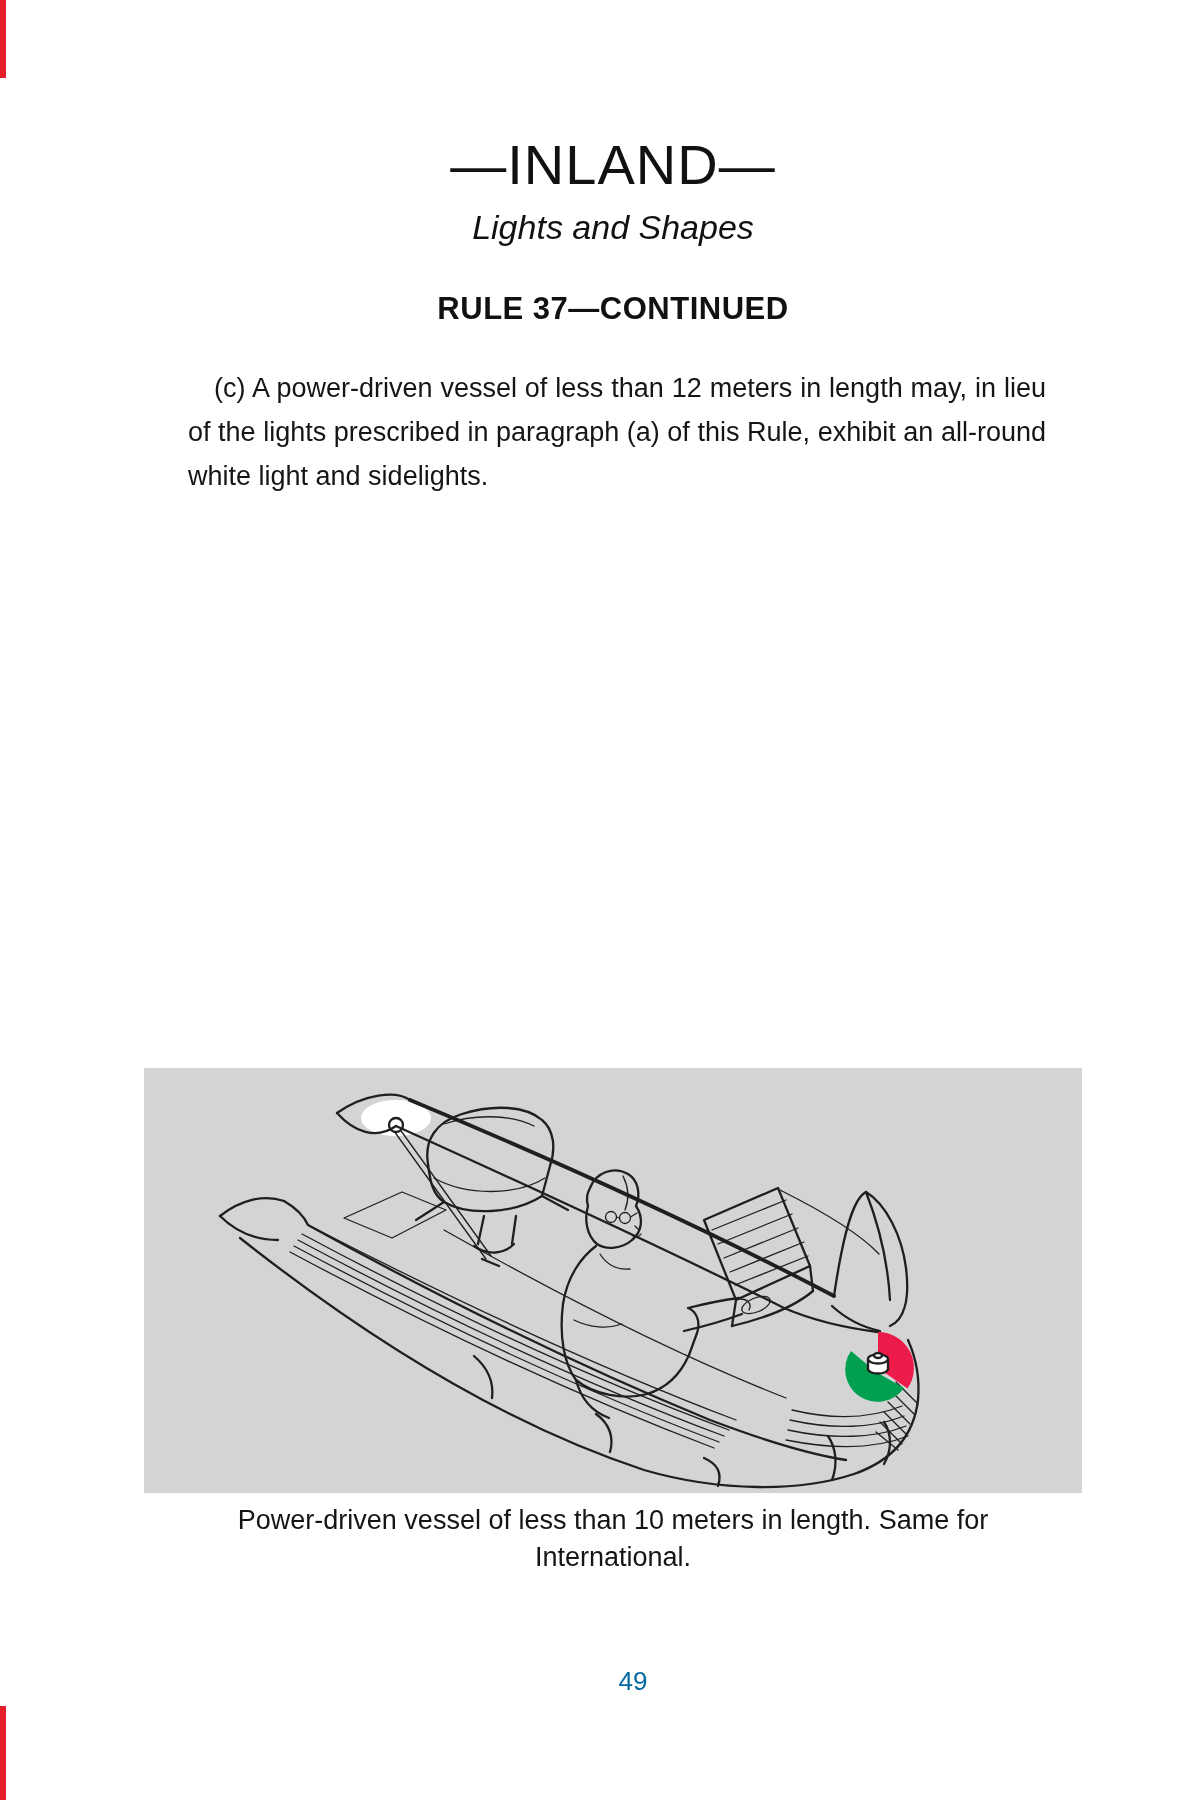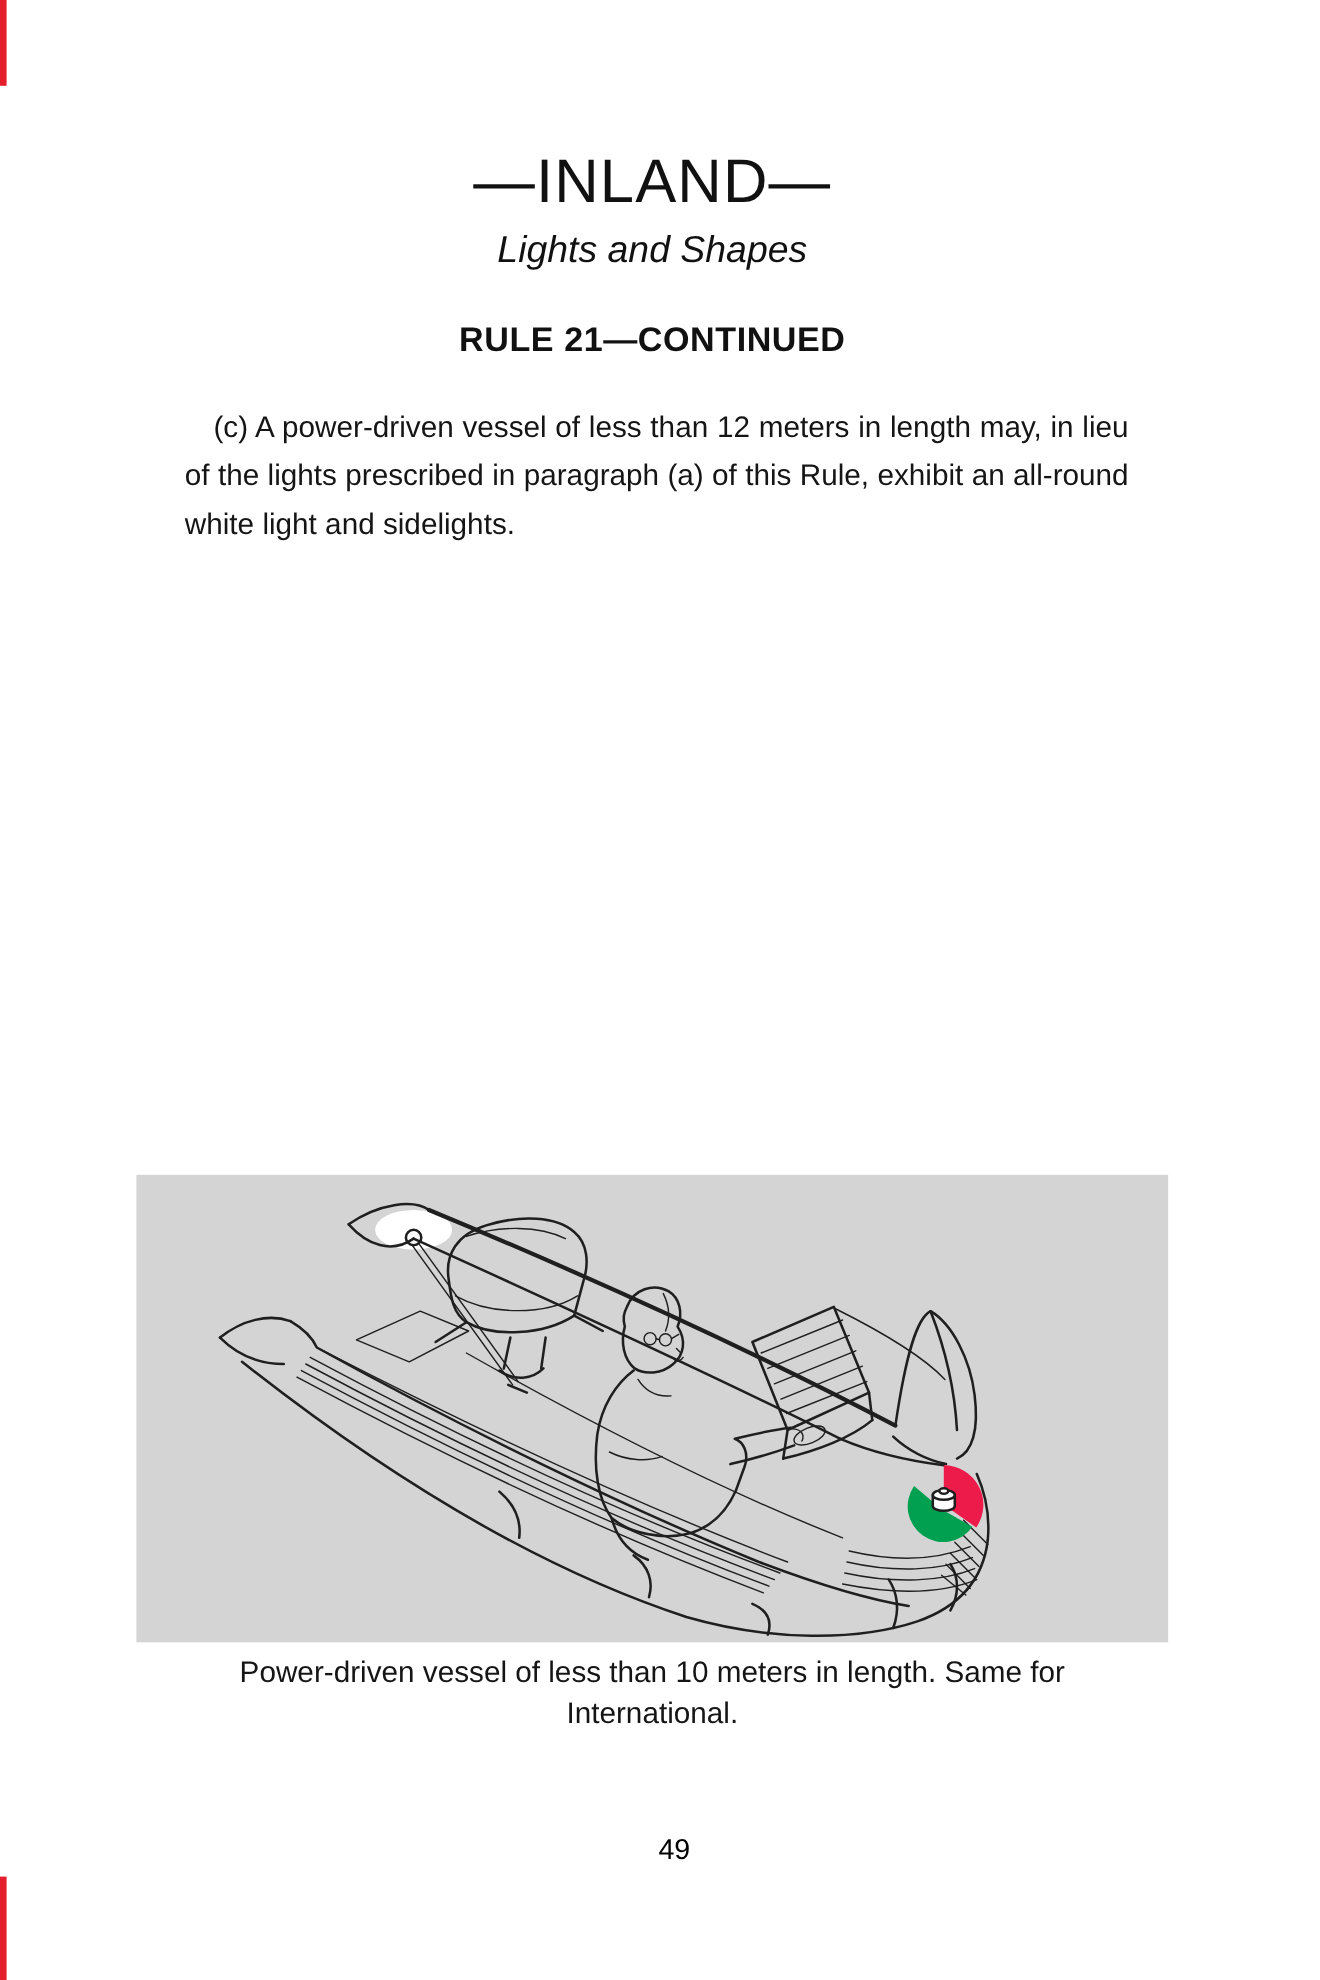--- a/index.html
+++ b/index.html
@@ -7,21 +7,21 @@
     position:relative;
     width:1200px;height:1800px;
     background:#ffffff;
     font-family:"Liberation Sans", sans-serif;
     color:#111;
     overflow:hidden;
   }
   .edge-mark{position:absolute;left:0;width:6px;background:#e41e2d;}
   .edge-mark.top{top:0;height:78px;}
   .edge-mark.bottom{top:1706px;height:94px;}
-  .content{position:absolute;left:124px;top:0;width:938px;height:1381px;}
+  .content{position:absolute;left:144px;top:0;width:938px;height:1381px;}
   .doc-title{
     position:absolute;top:132px;left:0;width:100%;
     text-align:center;font-size:56px;font-weight:400;
     letter-spacing:1px;white-space:nowrap;
   }
   .doc-subtitle{
     position:absolute;top:208px;left:0;width:100%;
     text-align:center;font-size:34px;font-style:italic;font-weight:400;
   }
   .rule-heading{
@@ -38,42 +38,42 @@
     position:absolute;top:1068px;left:0;width:938px;height:425px;
     background:#d4d4d4;
   }
   .figure-box svg{display:block;width:938px;height:425px;}
   .figure-caption{
     position:absolute;top:1502px;left:0;width:938px;
     text-align:center;font-size:27px;line-height:37px;color:#151515;
   }
   .page-number{
     position:absolute;top:1666px;left:0;width:938px;
-    text-align:center;font-size:26px;color:#000000;
+    text-align:center;font-size:26px;color:#0369a1;
     transform:translateX(20px);
   }
   
   .lw-thick{fill:none;stroke:#1f1f1f;stroke-width:3.8;stroke-linecap:round;stroke-linejoin:round;}
   .lw-main{fill:none;stroke:#1f1f1f;stroke-width:2.3;stroke-linecap:round;stroke-linejoin:round;}
   .lw-thin{fill:none;stroke:#1f1f1f;stroke-width:1.3;stroke-linecap:round;stroke-linejoin:round;}
   .fill-white{fill:#ffffff;}
 </style>
 </head>
 <body>
 
 <div class="page">
 
   <div class="edge-mark top"></div>
   <div class="edge-mark bottom"></div>
 
   <div class="content">
 
     <div class="doc-title">—INLAND—</div>
     <div class="doc-subtitle">Lights and Shapes</div>
-    <div class="rule-heading">RULE 21—CONTINUED</div>
+    <div class="rule-heading">RULE 37—CONTINUED</div>
     <div class="rule-paragraph">(c) A power-driven vessel of less than 12 meters in length may, in lieu of the lights prescribed in paragraph (a) of this Rule, exhibit an all-round white light and sidelights.</div>
 
     <div class="figure-box">
       <svg viewBox="0 0 938 425" xmlns="http://www.w3.org/2000/svg">
 
         <ellipse cx="252" cy="50" rx="35" ry="18" stroke="none" fill="#ffffff"></ellipse>
 
         <g>
           <path class="lw-thin" d="M250,63 L342,191"></path>
           <path class="lw-thin" d="M255,60 L347,188"></path>

